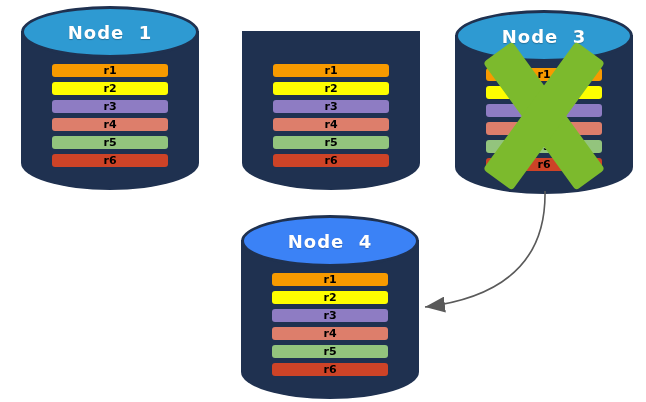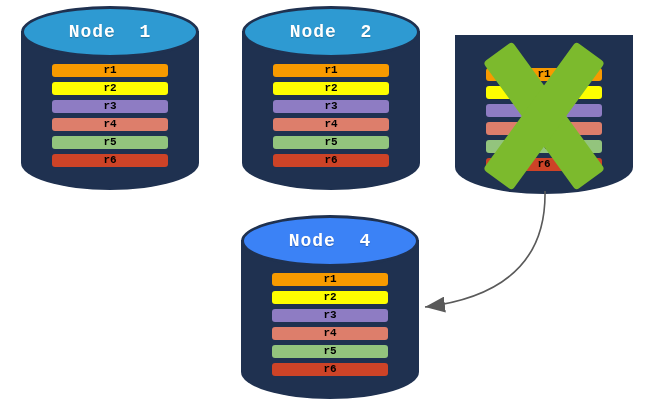--- a/index.html
+++ b/index.html
@@ -3,21 +3,21 @@
 <meta charset="utf-8">
 <style>
   html,body { margin:0; padding:0; background:#ffffff; }
   .canvas {
     position:relative;
     width:646px; height:402px;
     background:#ffffff;
     font-family:"DejaVu Sans","Liberation Sans",sans-serif;
     overflow:hidden;
   }
-  .cylinder { position:absolute; width:178px; height:186px;font-family:Liberation Mono, monospace; }
+  .cylinder { position:absolute; width:178px; height:186px; }
   .cyl-body {
     position:absolute; left:0; right:0; top:27px; bottom:0;
     border-radius:0 0 50% 50% / 0 0 27px 27px;
   }
   .cyl-top {
     position:absolute; left:0; right:0; top:2px; height:52px;
     border:3px solid transparent;
     border-radius:50%;
     box-sizing:border-box;
     display:flex; align-items:center; justify-content:center;
@@ -64,35 +64,35 @@
       <div class="row" style="background: rgb(254, 254, 0); color: rgb(0, 0, 0);">r2</div>
       <div class="row" style="background: rgb(142, 124, 195); color: rgb(0, 0, 0);">r3</div>
       <div class="row" style="background: rgb(221, 126, 107); color: rgb(0, 0, 0);">r4</div>
       <div class="row" style="background: rgb(147, 196, 125); color: rgb(0, 0, 0);">r5</div>
       <div class="row" style="background: rgb(205, 67, 39); color: rgb(0, 0, 0);">r6</div>
     </div>
   </div>
 
   <div class="cylinder" style="left:242px;top:4px">
     <div class="cyl-body" style="background: rgb(31, 49, 80);"></div>
-    <div class="cyl-top" style="background: rgb(46, 154, 210); border-color: rgb(31, 49, 80);">
-      <span class="node-title" style="color: rgb(255, 255, 255);">Node  2</span>
-    </div>
     <div class="rows">
       <div class="row" style="background: rgb(247, 154, 0); color: rgb(0, 0, 0);">r1</div>
       <div class="row" style="background: rgb(254, 254, 0); color: rgb(0, 0, 0);">r2</div>
       <div class="row" style="background: rgb(142, 124, 195); color: rgb(0, 0, 0);">r3</div>
       <div class="row" style="background: rgb(221, 126, 107); color: rgb(0, 0, 0);">r4</div>
       <div class="row" style="background: rgb(147, 196, 125); color: rgb(0, 0, 0);">r5</div>
       <div class="row" style="background: rgb(205, 67, 39); color: rgb(0, 0, 0);">r6</div>
     </div>
   </div>
 
   <div class="cylinder" style="left:455px;top:8px">
     <div class="cyl-body" style="background: rgb(31, 49, 80);"></div>
+    <div class="cyl-top" style="background: rgb(46, 154, 210); border-color: rgb(31, 49, 80);">
+      <span class="node-title" style="color: rgb(255, 255, 255);">Node  3</span>
+    </div>
     <div class="rows">
       <div class="row" style="background: rgb(247, 154, 0); color: rgb(0, 0, 0);">r1</div>
       <div class="row" style="background: rgb(254, 254, 0); color: rgb(0, 0, 0);">r2</div>
       <div class="row" style="background: rgb(142, 124, 195); color: rgb(0, 0, 0);">r3</div>
       <div class="row" style="background: rgb(221, 126, 107); color: rgb(0, 0, 0);">r4</div>
       <div class="row" style="background: rgb(147, 196, 125); color: rgb(0, 0, 0);">r5</div>
       <div class="row" style="background: rgb(205, 67, 39); color: rgb(0, 0, 0);">r6</div>
     </div>
     <div class="x-mark">
       <span class="x-arm x-arm-a" style="background: rgb(124, 186, 45);"></span>

